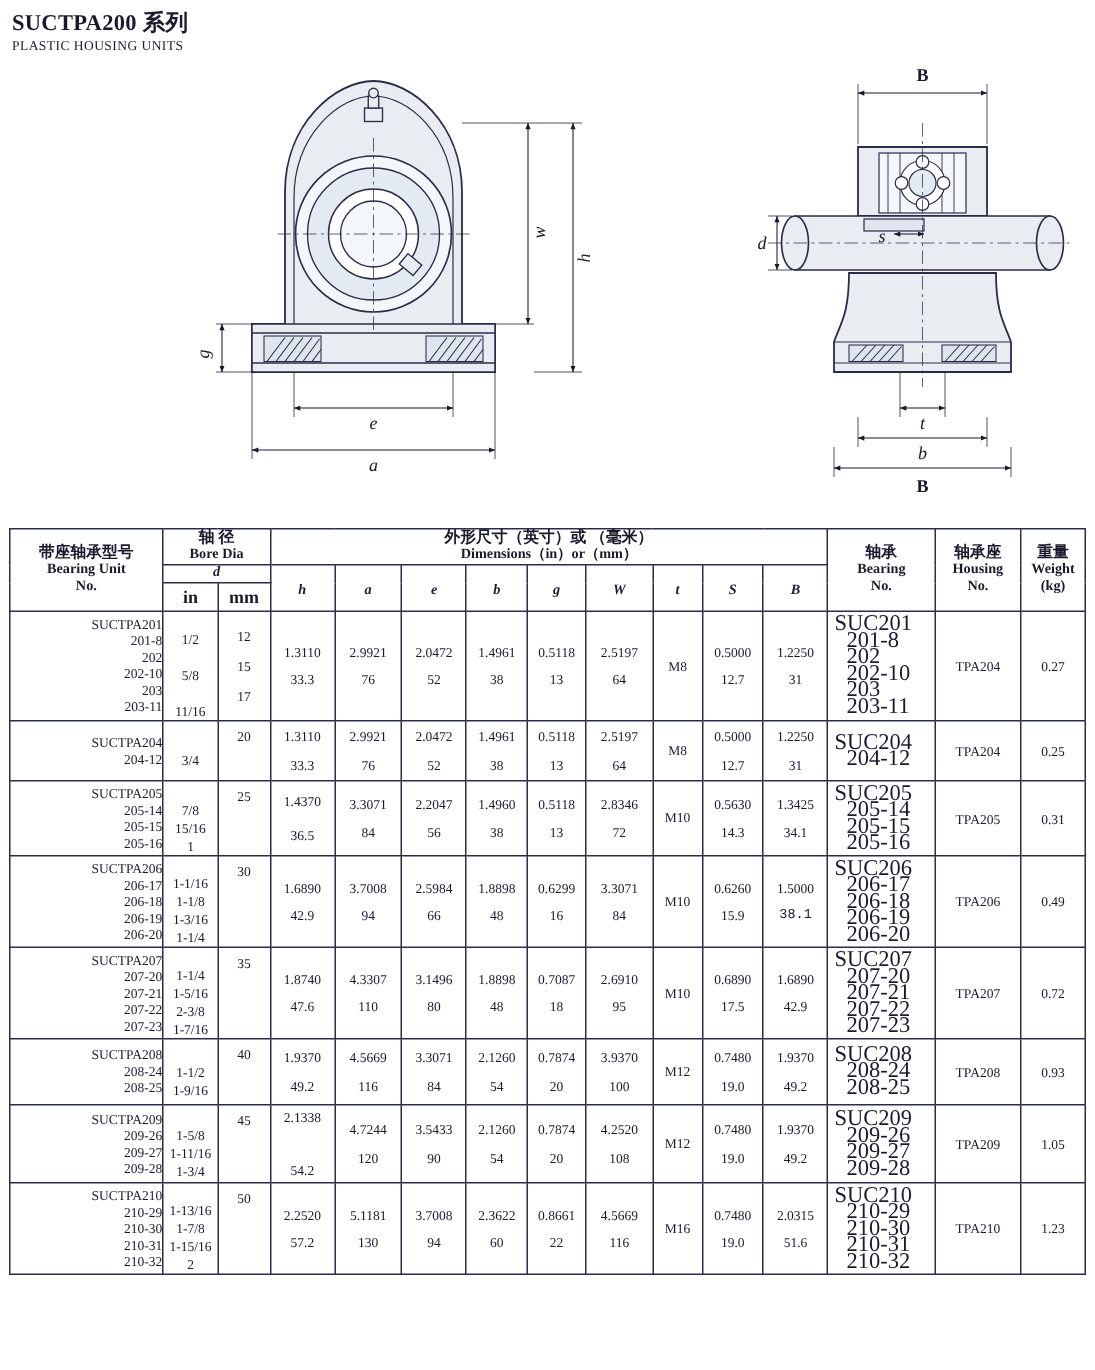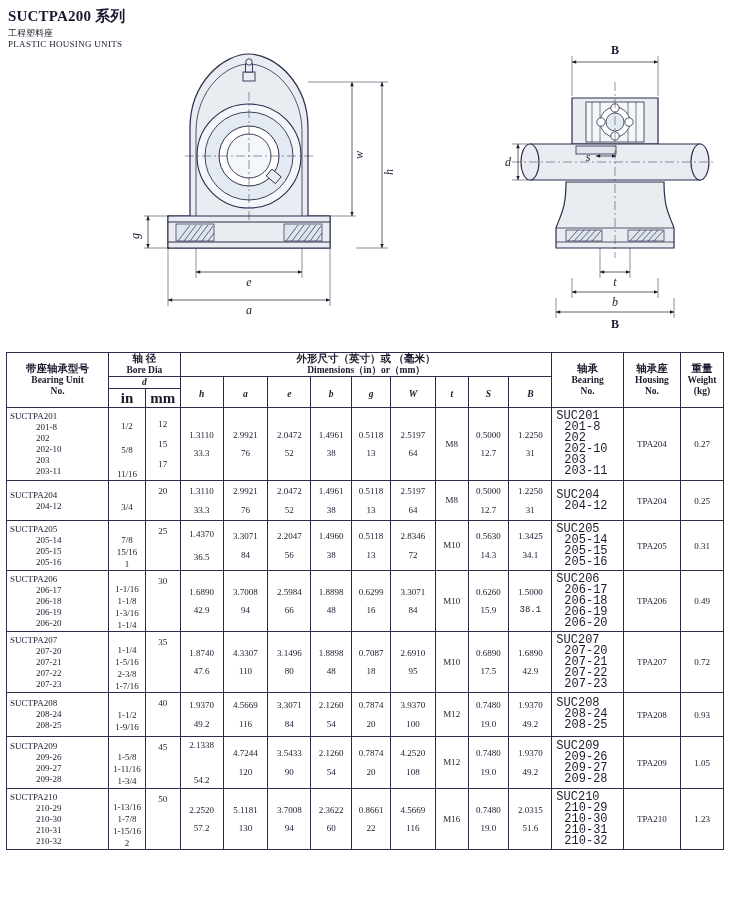--- a/index.html
+++ b/index.html
@@ -24,35 +24,34 @@
   .dimtxt2{font-family:"Liberation Serif",serif;font-weight:bold;font-size:12px;fill:#1a1a2e;}
 
   
   #tablewrap{position:absolute;left:6px;top:352px;width:718px;}
   table{border-collapse:collapse;width:718px;table-layout:fixed;}
   table, th, td{border:1px solid #2b2b4a;}
   th,td{padding:0;text-align:center;vertical-align:middle;color:#1a1a2e;}
   th{font-weight:bold;}
   .hdr-cn{font-size:10.5px;line-height:12px;}
   .hdr-en{font-size:9.5px;line-height:11px;}
-  .hdr-small{font-size:15px;line-height:10px;}
+  .hdr-small{font-size:12px;line-height:10px;}
   td{font-size:9px;}
   .cell-stack{line-height:10.5px;}
-  .modelcell{text-align:left;padding-left:3px;font-size:9px;line-height:11px;}
+  .modelcell{text-align:right;padding-left:3px;font-size:9px;line-height:11px;}
   .modelcell .ind{padding-left:26px;display:block;}
-  .succell{text-align:left;padding-left:4px;font-size:12px;line-height:11px;font-family:Liberation Mono, monospace;}
+  .succell{text-align:left;padding-left:4px;font-size:15px;line-height:11px;}
   .succell .ind{padding-left:8px;display:block;}
   .numcol{font-size:9px;line-height:12px;}
 </style>
 </head>
 <body>
 
 <div id="header">
   <div class="ttl1">SUCTPA200 系列</div>
-  <div class="sub1">工程塑料座</div>
   <div class="sub2">PLASTIC HOUSING UNITS</div>
 </div>
 
 <div id="drawings">
 <svg width="730" height="320" viewBox="0 0 730 320" xmlns="http://www.w3.org/2000/svg">
   <defs>
     <marker id="ah" markerWidth="7" markerHeight="7" refX="6" refY="2.5" orient="auto">
       <path d="M0,0 L6,2.5 L0,5 z" fill="#1a1a2e"></path>
     </marker>
     <marker id="ahs" markerWidth="7" markerHeight="7" refX="0" refY="2.5" orient="auto">

